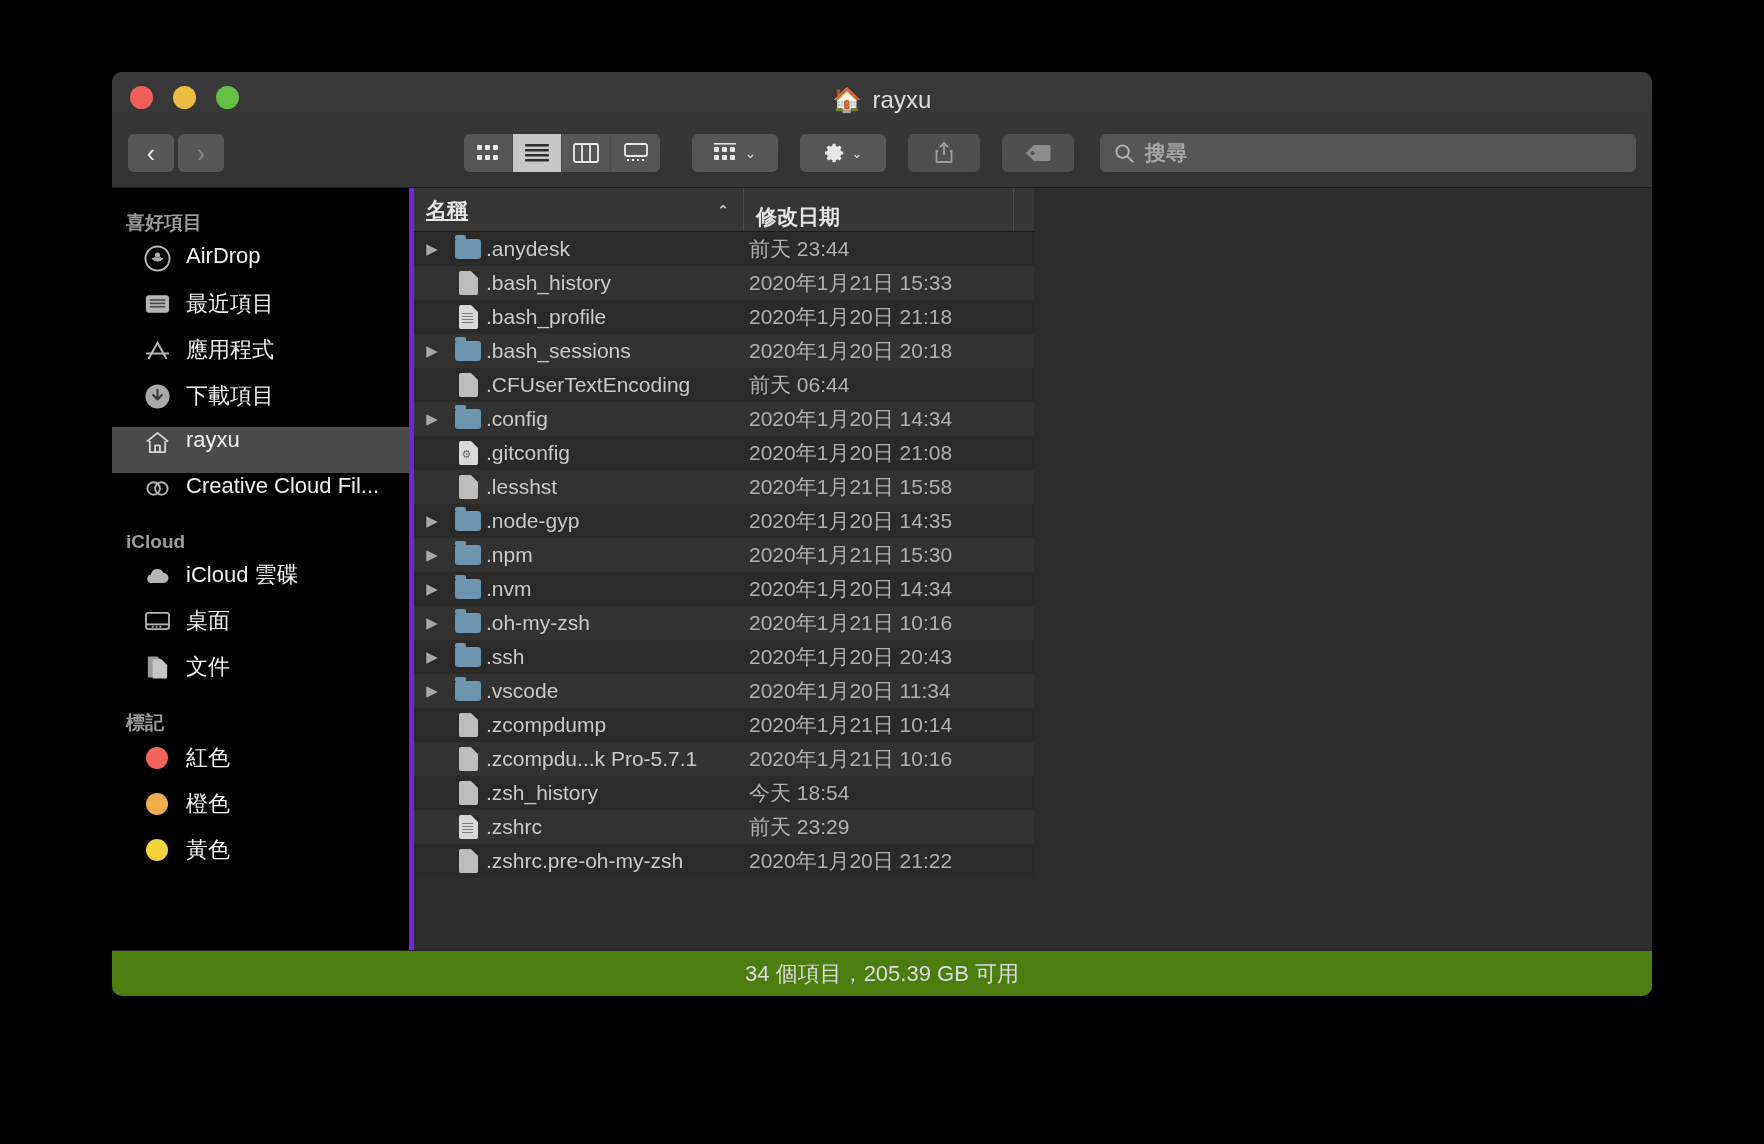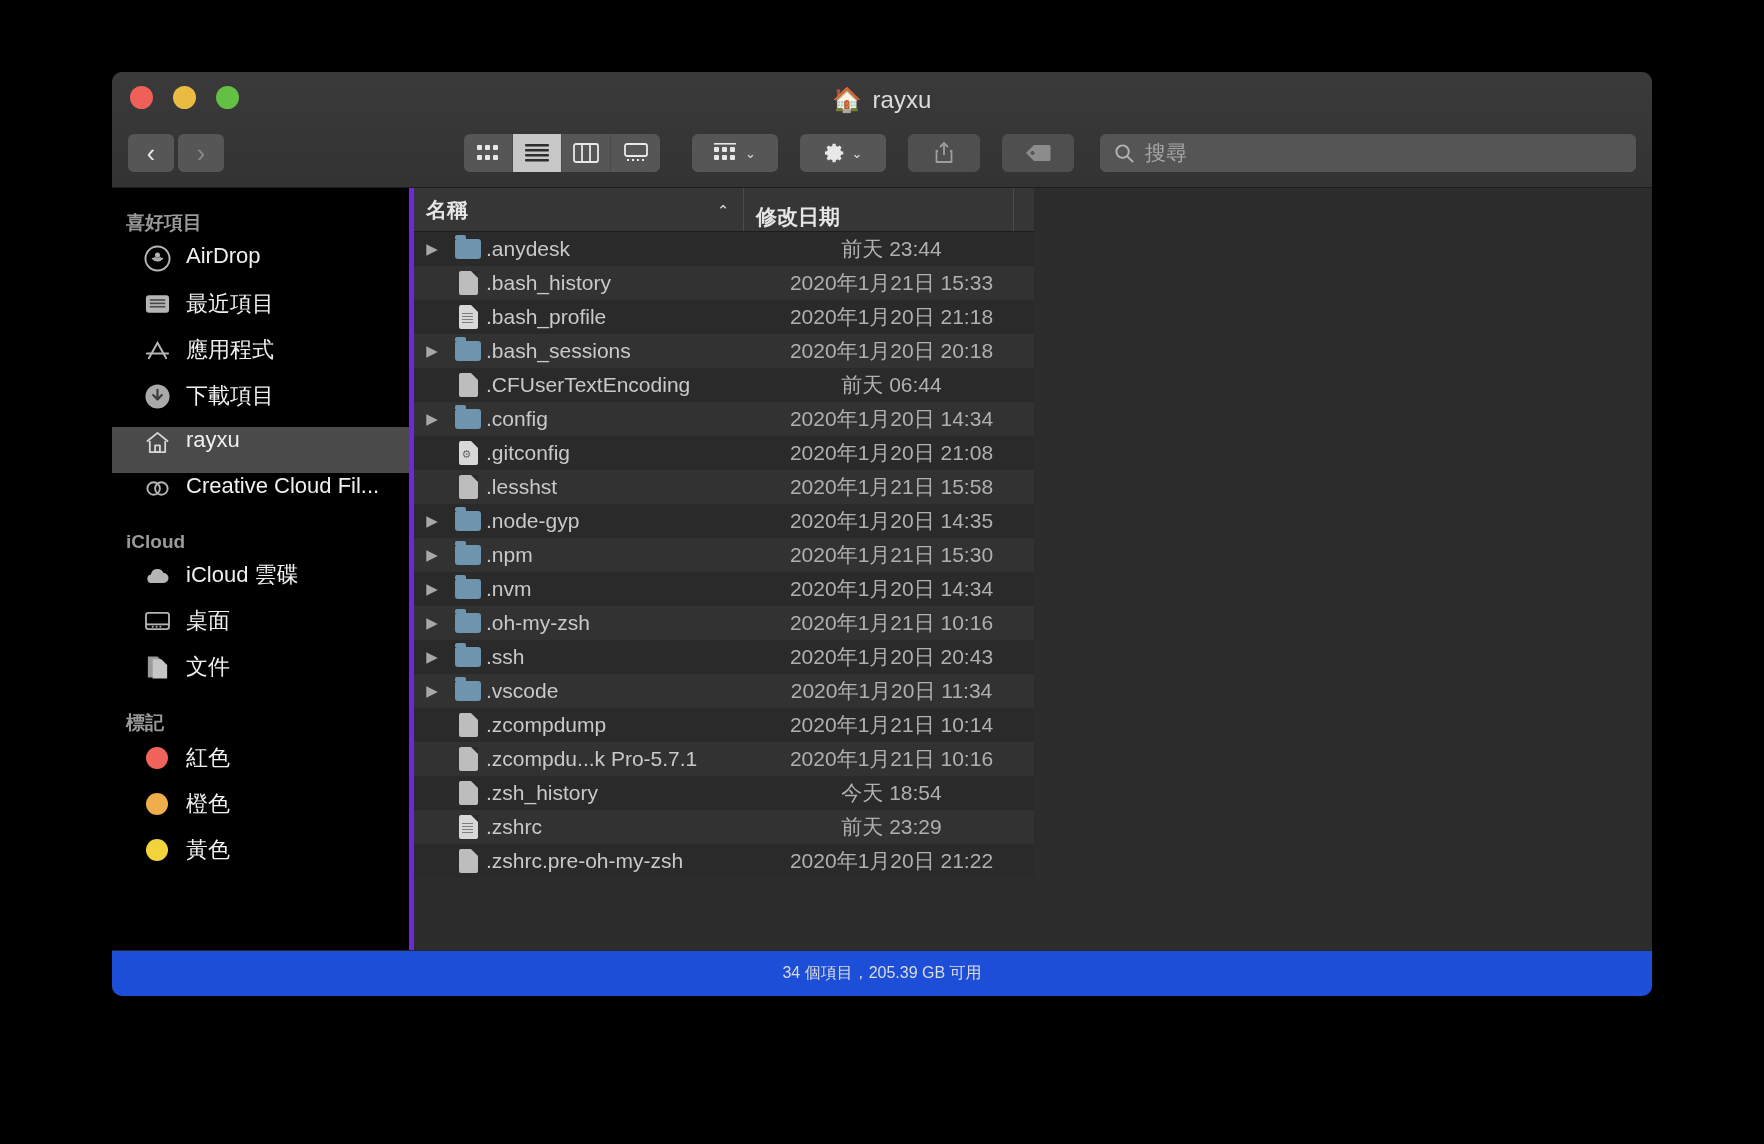--- a/index.html
+++ b/index.html
@@ -89,21 +89,21 @@
     background: #4f4f4f; border-radius: 6px;
     display: flex; align-items: center; justify-content: center;
   }
   .caret { font-size: 13px; color: #e0e0e0; }
 
   .search {
     margin-left: 26px; flex: 1; height: 38px;
     background: #555555; border-radius: 6px;
     display: flex; align-items: center; padding: 0 14px; gap: 10px;
   }
-  .search .ph { color: #a6a6a6; font-size: 21px; }
+  .search .ph { color: #a6a6a6; font-size: 21px; font-weight: bold; }
 
   
   .body { flex: 1; display: flex; min-height: 0; }
 
   
   .sidebar {
     width: 302px; flex: none;
     background: #000000;
     border-right: 5px solid #6d28d9;
     overflow: hidden;
@@ -131,37 +131,38 @@
   .colhead {
     display: flex; height: 44px; flex: none;
     background: #363636;
     border-bottom: 1px solid #1c1c1c;
     color: #e6e6e6; font-size: 21px; font-weight: 600;
   }
   .ch-name {
     width: 330px; display: flex; align-items: center;
     padding-left: 12px; border-right: 1px solid #4c4c4c;
     position: relative;
+    text-decoration: underline;
   }
   .ch-sort { position: absolute; right: 14px; font-size: 14px; color: #cfcfcf; }
   .ch-date { flex: 1; display: flex; align-items: flex-end; padding-left: 12px; border-right: 1px solid #4c4c4c;}
   .ch-pad { width: 20px; }
 
   .rows { flex: 1; overflow: hidden; }
   .row {
     display: flex; align-items: center;
     height: 34px; font-size: 21px; color: #c9c9c9;
   }
   .row.odd  { background: #2a2a2a; }
   .row.even { background: #323232; }
   .r-disc { width: 36px; display: flex; align-items: center; justify-content: center; }
   .tri { font-size: 15px; color: #a8a8a8; }
   .r-ico { width: 36px; display: flex; align-items: center; justify-content: center; }
   .r-name { flex: 1; white-space: nowrap; overflow: hidden; text-overflow: ellipsis; }
-  .r-date { width: 285px; flex: none; color: #b0b0b0; text-align: center; }
+  .r-date { width: 285px; flex: none; color: #b0b0b0; }
 
   
   .folder {
     width: 26px; height: 20px; background: #6e94ae; border-radius: 2px 3px 3px 3px;
     position: relative;
   }
   .folder::before {
     content: ""; position: absolute; top: -4px; left: 0;
     width: 11px; height: 4px; background: #6e94ae; border-radius: 2px 2px 0 0;
   }
@@ -180,24 +181,24 @@
     background: repeating-linear-gradient(180deg,#7e7e7e 0 1px,transparent 1px 3px);
   }
   .file .gear {
     position: absolute; left: 3px; top: 8px; font-size: 11px; color: #666;
     line-height: 1;
   }
 
   
   .statusbar {
     height: 46px; flex: none;
-    background: #1d4ed8;
+    background: #4d7c0f;
     border-top: 1px solid #262626;
     display: flex; align-items: center; justify-content: center;
-    color: #dcdcdc; font-size: 16px;
+    color: #dcdcdc; font-size: 22px;
   }
 
   svg { display: block; }
 </style>
 </head>
 <body>
 
 <div class="window">
 
   <div class="titlebar">

